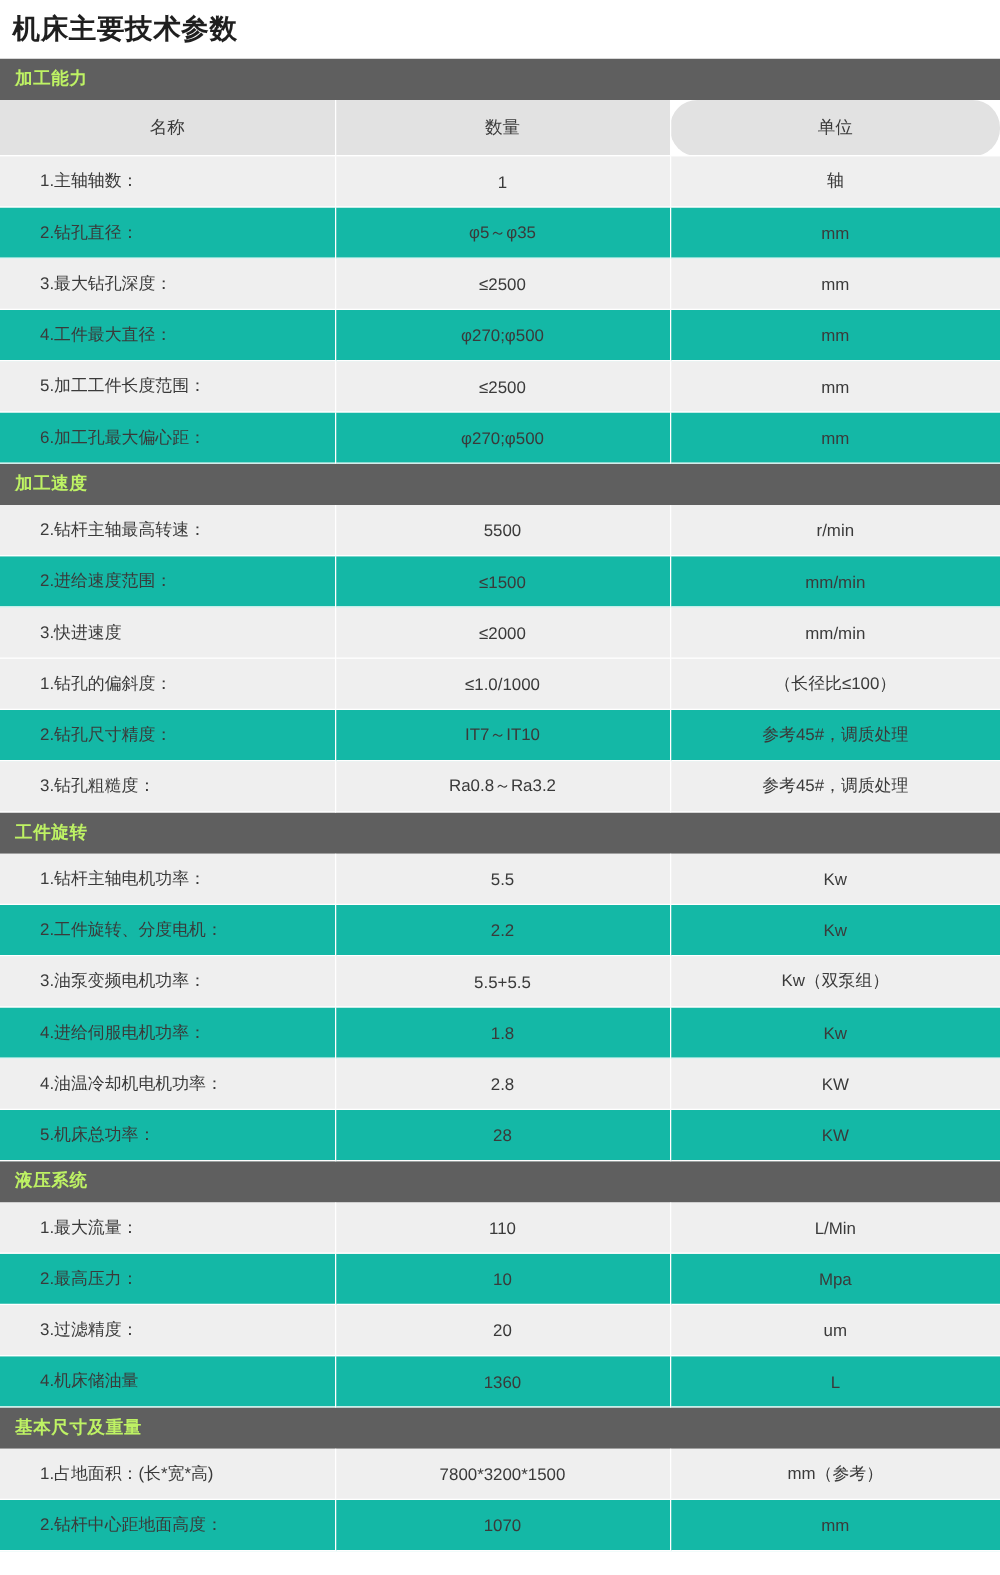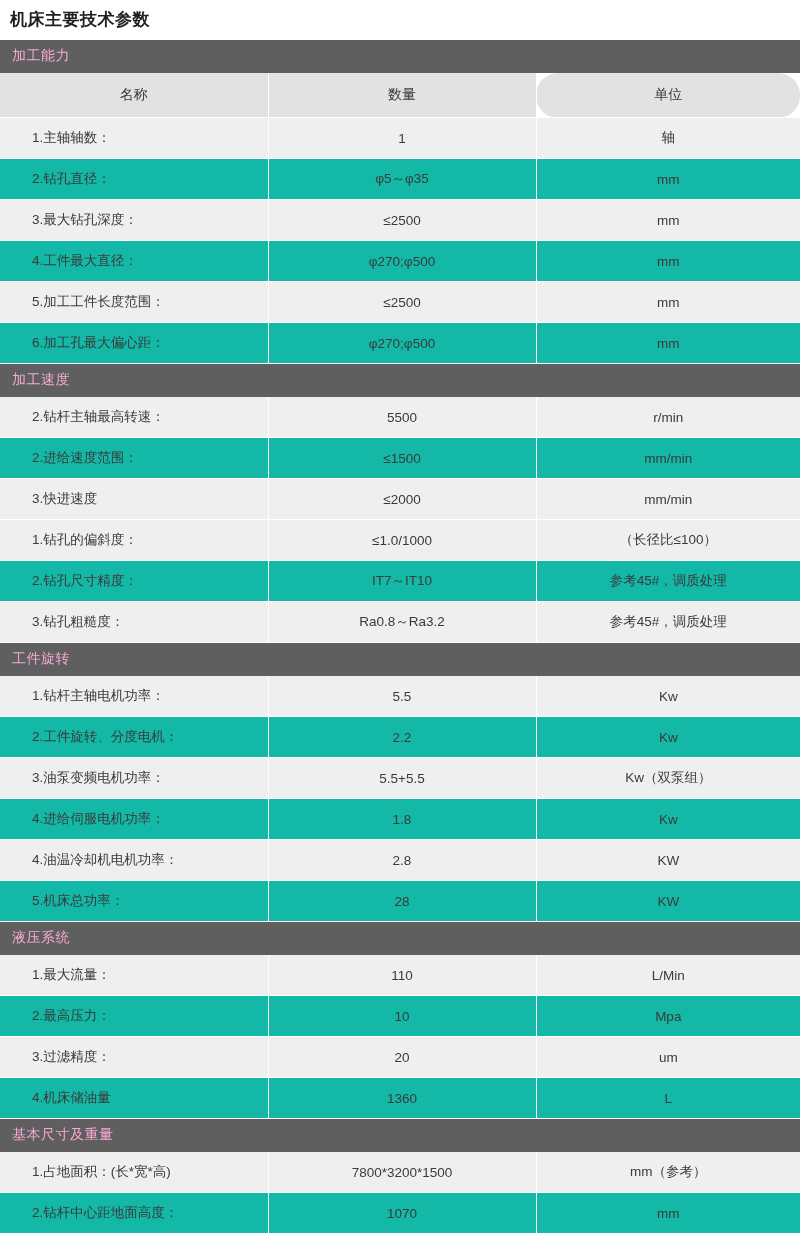--- a/index.html
+++ b/index.html
@@ -11,40 +11,40 @@
     width: 800px;
     font-family: "Liberation Sans", "DejaVu Sans", sans-serif;
     color: #3a3a3a;
     -webkit-font-smoothing: antialiased;
   }
   .page {
     width: 800px;
     box-sizing: border-box;
   }
   .doc-title {
-    font-size: 17px;
+    font-size: 22px;
     font-weight: bold;
     color: #1f1f1f;
     padding: 8px 10px 9px 10px;
     letter-spacing: 0.5px;
   }
   table.spec {
     width: 800px;
     border-collapse: collapse;
     table-layout: fixed;
   }
   table.spec col.c1 { width: 268px; }
   table.spec col.c2 { width: 268px; }
   table.spec col.c3 { width: 264px; }
 
   tr.section-row td {
     background: #5f5f5f;
-    color: #f9a8d4;
+    color: #bef264;
     font-size: 14px;
-    font-weight: normal;
+    font-weight: bold;
     padding: 7px 12px 8px 12px;
     border: none;
     letter-spacing: 0.5px;
   }
   tr.head-row td {
     background: #e2e2e2;
     color: #3a3a3a;
     font-size: 14px;
     text-align: center;
     padding: 13px 0;

